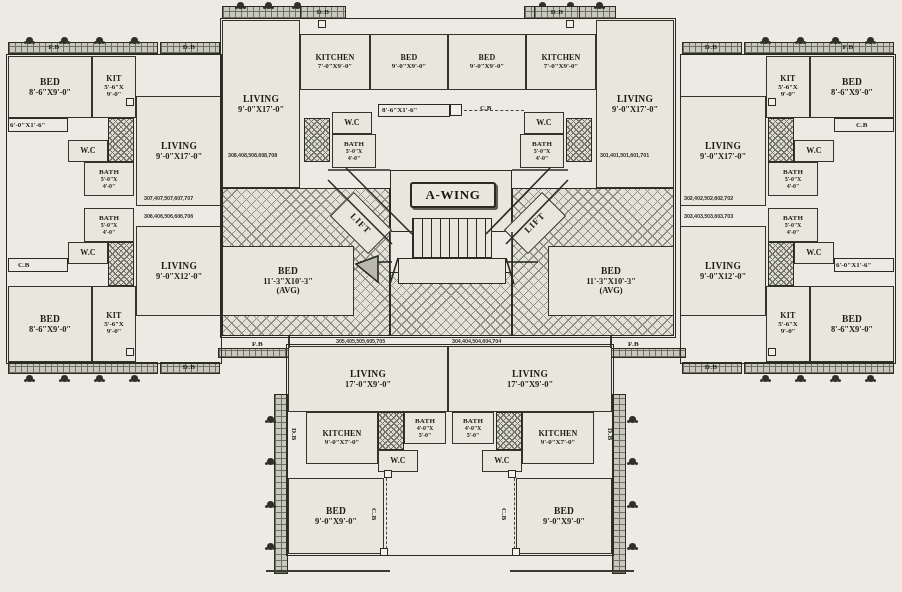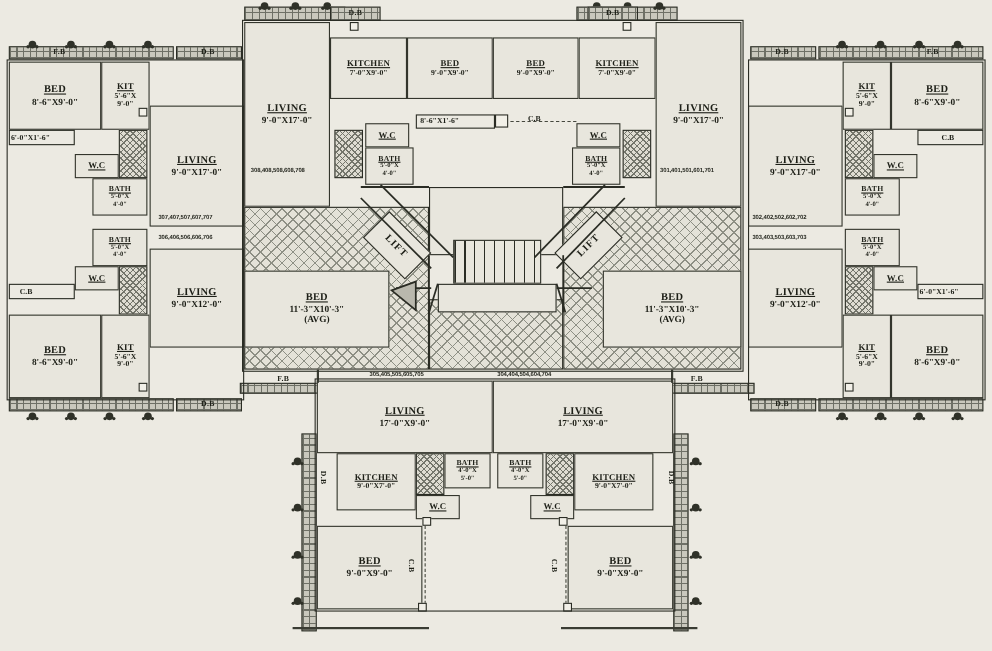--- a/index.html
+++ b/index.html
@@ -26,21 +26,20 @@
     align-items: center;
     justify-content: center;
     text-align: center;
     color: #1d1f17;
     line-height: 1.05;
     overflow: hidden;
   }
   .room .nm {
     font-weight: bold;
     letter-spacing: .2px;
-    text-decoration: underline;
   }
   .room .dim {
     font-weight: bold;
     letter-spacing: -.1px;
   }
   .r-md .nm { font-size: 9.5px; }
   .r-md .dim { font-size: 8.5px; }
   .r-sm .nm { font-size: 8px; }
   .r-sm .dim { font-size: 7px; }
   .r-xs .nm { font-size: 7px; }
@@ -366,20 +365,21 @@
     <div class="dim">5'-0"X</div>
     <div class="dim">4'-0"</div>
   </div>
 
   <div class="hatch" style="left:222px;top:188px;width:168px;height:148px;"></div>
   <div class="hatch" style="left:512px;top:188px;width:162px;height:148px;"></div>
   <div class="hatch" style="left:390px;top:272px;width:122px;height:64px;"></div>
 
   <div class="diag" style="left:390px;top:170px;width:122px;height:62px;"></div>
 
+  <div class="wingbadge" style="left:410px;top:182px;width:82px;height:22px;">A-WING</div>
 
   <div class="stair" style="left:412px;top:218px;width:80px;height:40px;"></div>
   <div class="trap" style="left:398px;top:258px;width:108px;height:26px;"></div>
 
   <div class="lift" style="left:344px;top:196px;width:34px;height:54px;transform:rotate(-45deg);">
     <span style="transform:rotate(90deg);">LIFT</span>
   </div>
   <div class="lift" style="left:518px;top:196px;width:34px;height:54px;transform:rotate(45deg);">
     <span style="transform:rotate(-90deg);">LIFT</span>
   </div>

